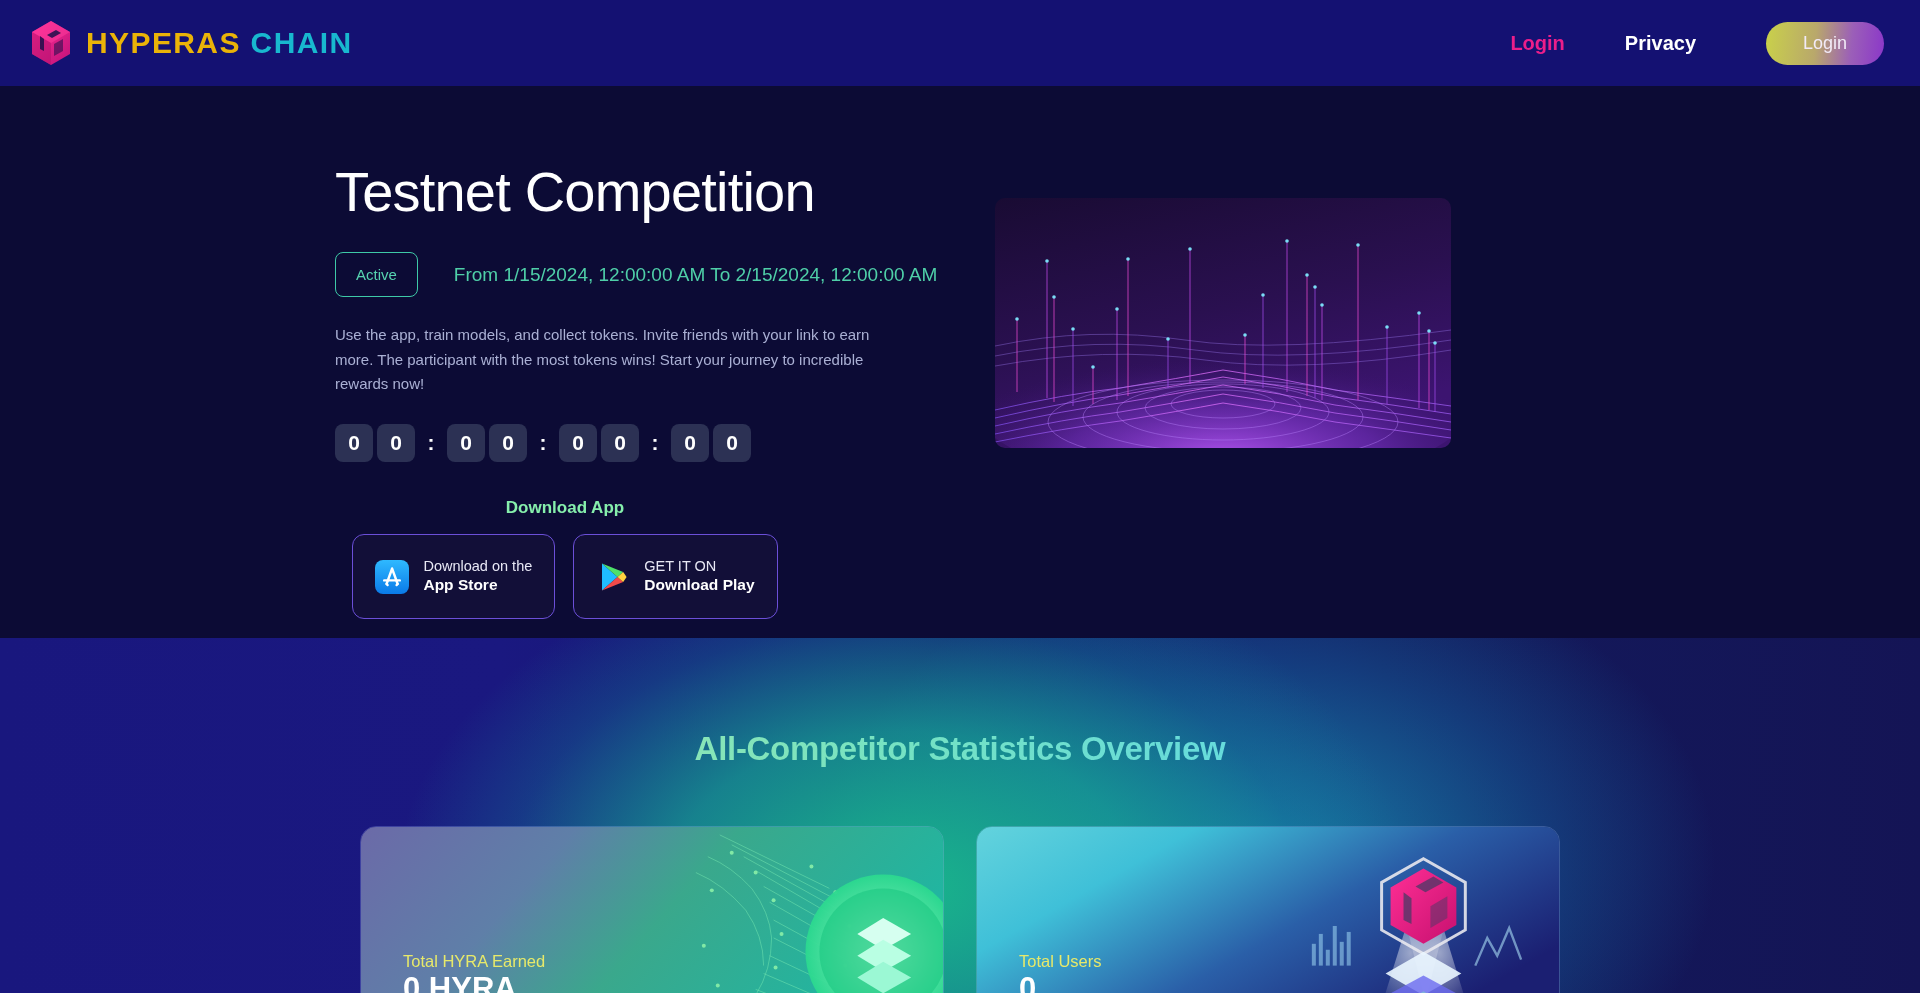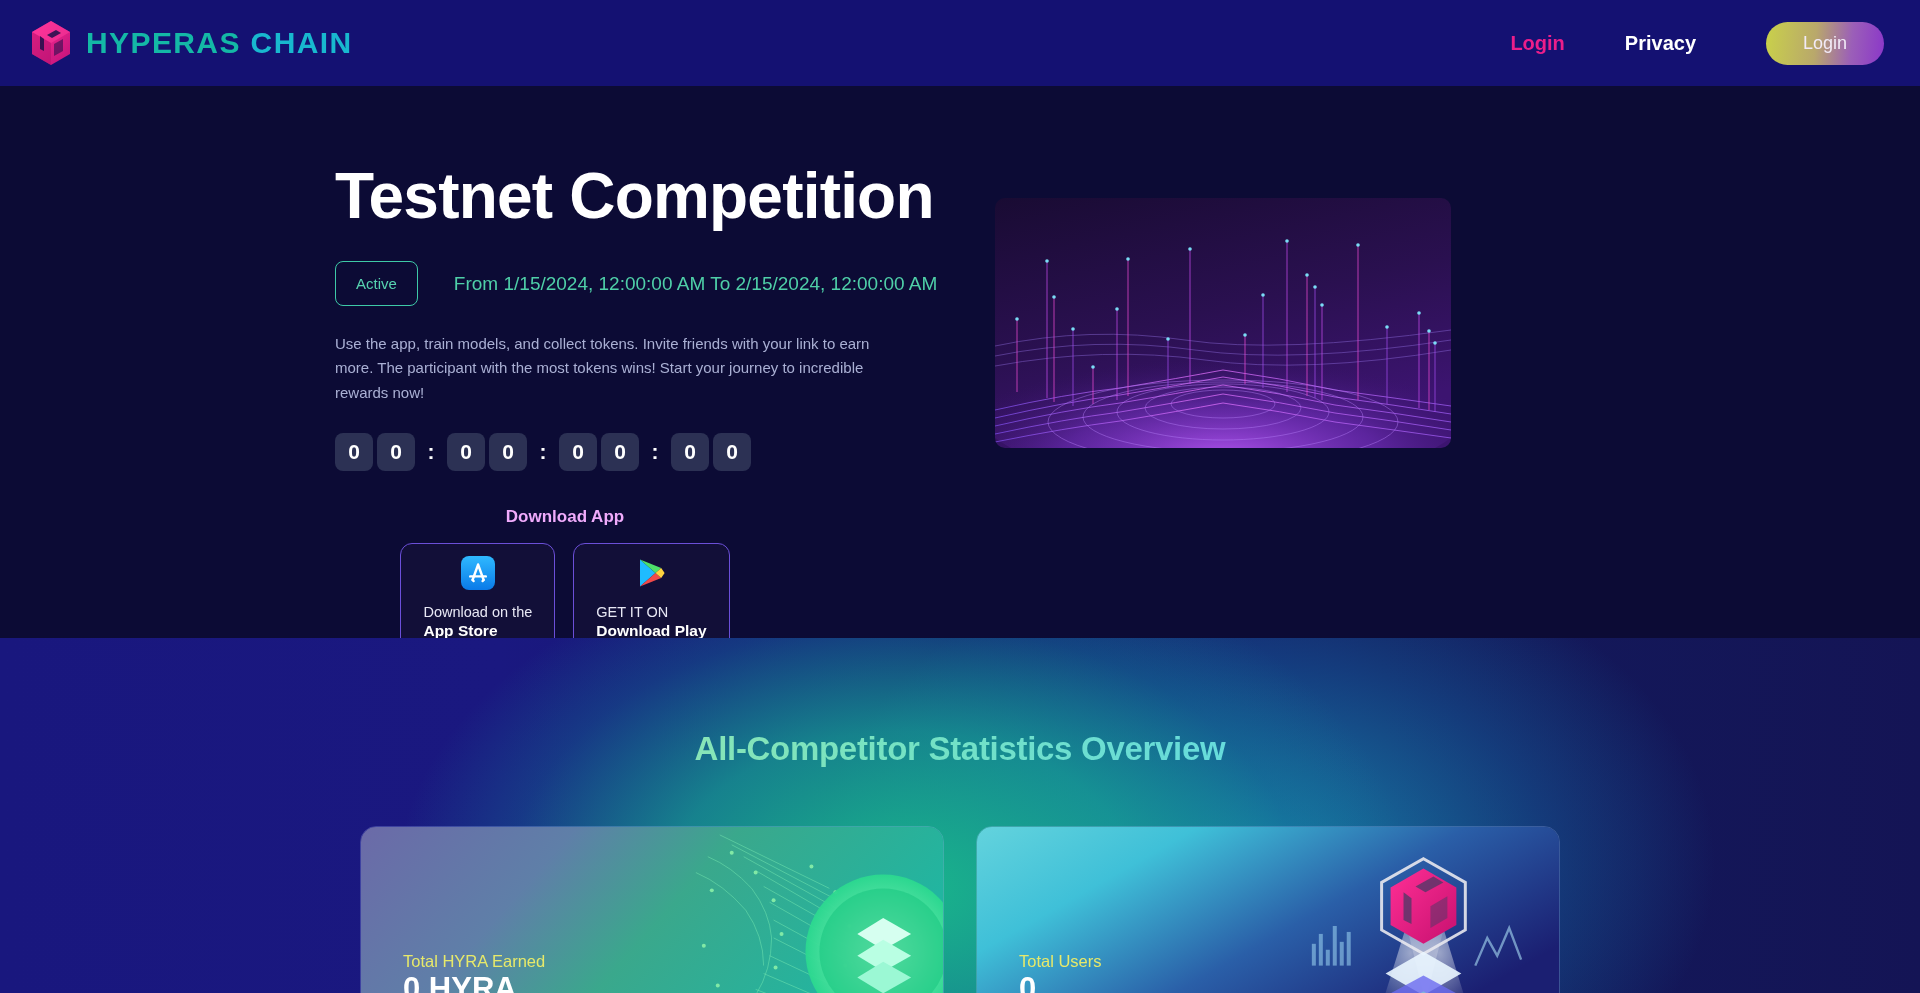--- a/index.html
+++ b/index.html
@@ -24,21 +24,21 @@
     z-index:20;
   }
   .brand { display:flex; align-items:center; gap:14px; }
   .brand-mark { width:42px; height:46px; display:block; flex:none; }
   .brand-text {
     font-size:30px;
     font-weight:700;
     letter-spacing:1.4px;
     white-space:nowrap;
   }
-  .brand-text .b1 { color:#14b8a6; }
+  .brand-text .b1 { color:#eab308; }
   .brand-text .b2 { color:#18b8cf;text-align:right; }
 
   .nav { display:flex; align-items:center; gap:0; }
   .nav-link {
     font-size:20px;
     font-weight:600;
     padding:10px 30px;
     text-decoration:none;
     white-space:nowrap;
   }
@@ -69,22 +69,22 @@
   }
   .hero-inner {
     width:1250px;
     display:flex;
     gap:60px;
     padding-top:76px;
   }
   .hero-left { width:600px; padding-left:0; }
 
   .hero-title {
-    font-size:64px;
-    font-weight:700;
+    font-size:56px;
+    font-weight:400;
     letter-spacing:-0.8px;
     line-height:1.08;
     color:#ffffff;
   }
 
   .meta-row {
     display:flex;
     align-items:center;
     gap:18px;
     margin-top:30px;
@@ -135,40 +135,39 @@
     color:#ffffff;
     margin-right:4px;
   }
 
   .dl-title {
     margin-top:36px;
     text-align:center;
     width:460px;
     font-size:17px;
     font-weight:700;
-    color:#f0abfc;
+    color:#86efac;
   }
   .store-row {
     margin-top:16px;
     width:460px;
     display:flex;
     justify-content:center;
     gap:18px;
   }
   .store-btn {
     display:flex;
     align-items:center;
     gap:14px;
     border:1px solid #6b4fd8;
     border-radius:12px;
     background:#120f38;
-    padding:12px 22px;
+    padding:23px 22px;
     cursor:pointer;
     min-height:58px;
-    flex-direction:column;
   }
   .store-ico { width:34px; height:34px; flex:none; display:block; }
   .store-lines { display:flex; flex-direction:column; line-height:1.22; }
   .store-sm { font-size:14.5px; color:#e8e8f5; font-weight:400; }
   .store-lg { font-size:15.5px; color:#ffffff; font-weight:700; }
 
   .hero-right { padding-top:36px; }
   .hero-art {
     width:456px; height:250px;
     border-radius:10px;

